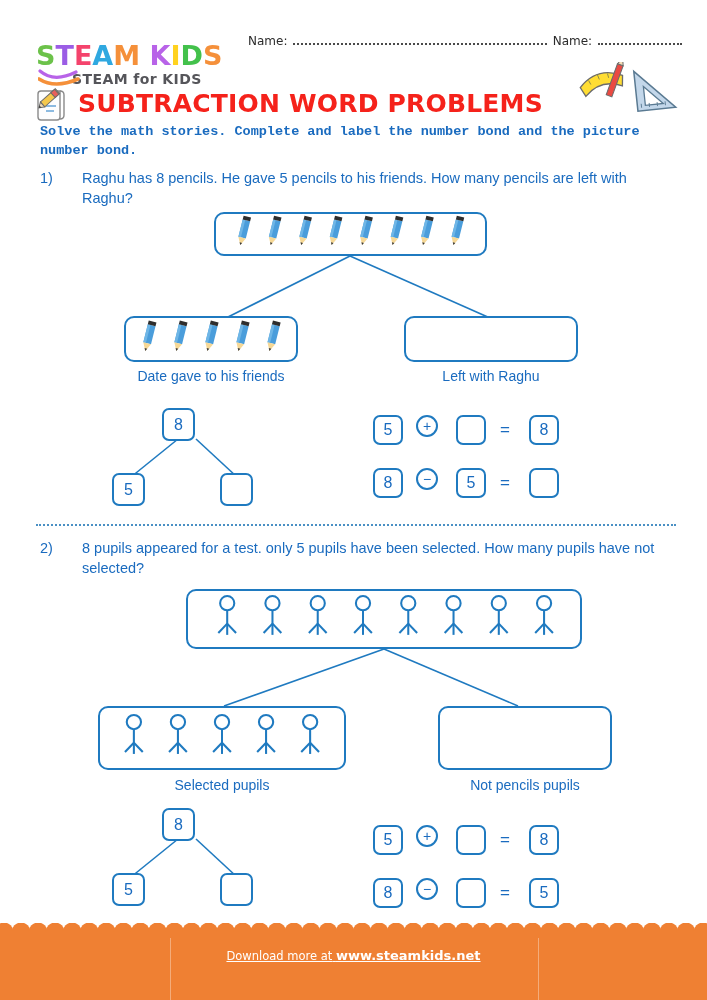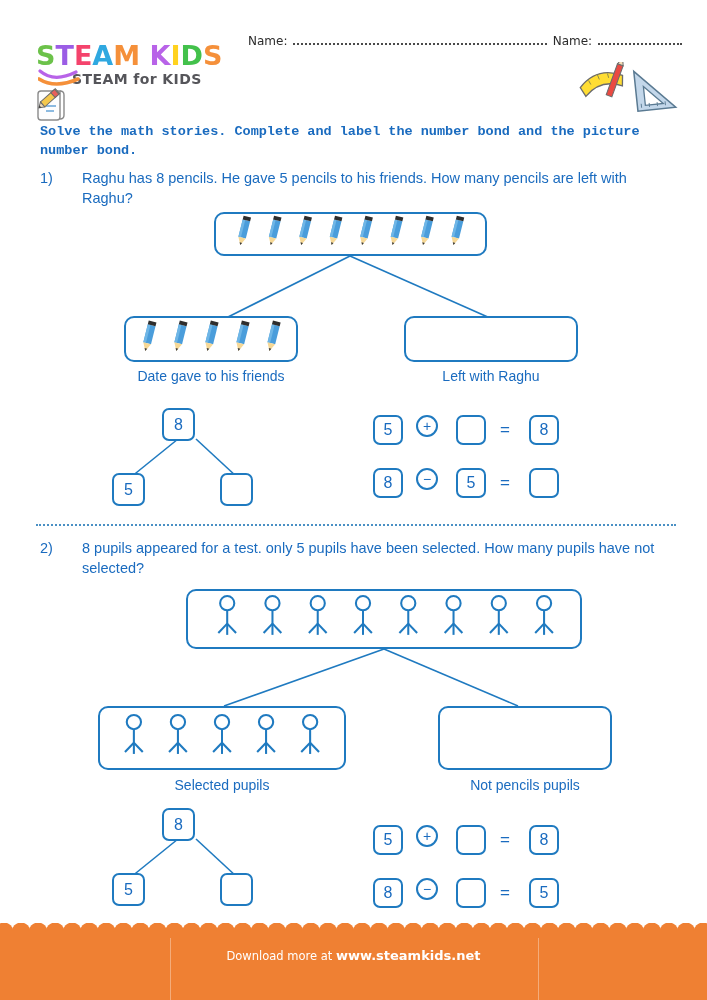--- a/index.html
+++ b/index.html
@@ -66,21 +66,21 @@
               border-radius: 50%; display:flex; align-items:center; justify-content:center;
               color: #1a6bbf; font-size: 14px; line-height: 1; font-family:"Liberation Sans",sans-serif; }
   .eqsign { position: absolute; color: #1a6bbf; font-size: 17px;
             font-family: "Liberation Sans", sans-serif; }
 
   
   .footer { position: absolute; left: 0; bottom: 0; width: 707px; height: 68px;
             background: #ef8033; }
   .scallop { position: absolute; left: 0; top: -9px; width: 707px; height: 18px; }
   .foot-line1 { position: absolute; left: 0; top: 16px; width: 707px; text-align: center;
-                color: #fff; font-size: 11.5px; font-family: "DejaVu Sans", sans-serif; }
+                color: #fff; font-size: 11.5px; font-family: "DejaVu Sans", sans-serif; text-decoration: underline; }
   .foot-line1 b { font-size: 13px; }
   .foot-line2 { position: absolute; left: 0; top: 37px; width: 707px; text-align: center;
                 color: #fff; font-size: 11.5px; font-style: italic;
                 font-family: "DejaVu Serif", serif; }
   .foot-div { position: absolute; left: 170px; top: 6px; width: 1px; height: 62px;
               background: rgba(255,255,255,0.35); }
   .foot-div.r { left: 538px; }
 </style>
 </head>
 <body>
@@ -112,20 +112,21 @@
       <path d="M24 7 q4 0 4 4 v20 q0 4 -4 4" fill="none" stroke="#8a8a8a" stroke-width="1.4"></path>
       <line x1="10" y1="22" x2="20" y2="22" stroke="#7fb3dd" stroke-width="1.8"></line>
       <line x1="10" y1="27" x2="18" y2="27" stroke="#7fb3dd" stroke-width="1.8"></line>
       <g transform="rotate(-42 16 13)">
         <rect x="4" y="9" width="20" height="6.5" fill="#f5c84c" stroke="#6b6b6b" stroke-width="1"></rect>
         <rect x="18" y="9" width="5" height="6.5" fill="#e8605a" stroke="#6b6b6b" stroke-width="1"></rect>
         <path d="M4 9 L-1 12.2 L4 15.5 z" fill="#f3dcb6" stroke="#6b6b6b" stroke-width="1"></path>
         <path d="M1 10.9 L-1 12.2 L1 13.7 z" fill="#3a3a3a"></path>
       </g>
     </svg>
+    <div class="title-text">SUBTRACTION WORD PROBLEMS</div>
   </div>
 
   <svg class="tools-icon" viewBox="0 0 100 54">
     <g transform="rotate(-16 30 28)">
       <path d="M4 18 q22 -16 44 0 l-3 10 q-19 -13 -38 0 z" fill="#ffdd33" stroke="#6b6b6b" stroke-width="1.3"></path>
       <line x1="14" y1="13.5" x2="15" y2="18" stroke="#8a8a4a" stroke-width="0.9"></line>
       <line x1="24" y1="10.5" x2="24.6" y2="15.5" stroke="#8a8a4a" stroke-width="0.9"></line>
       <line x1="34" y1="12" x2="34" y2="16.5" stroke="#8a8a4a" stroke-width="0.9"></line>
       <line x1="42" y1="16" x2="41" y2="20" stroke="#8a8a4a" stroke-width="0.9"></line>
     </g>

